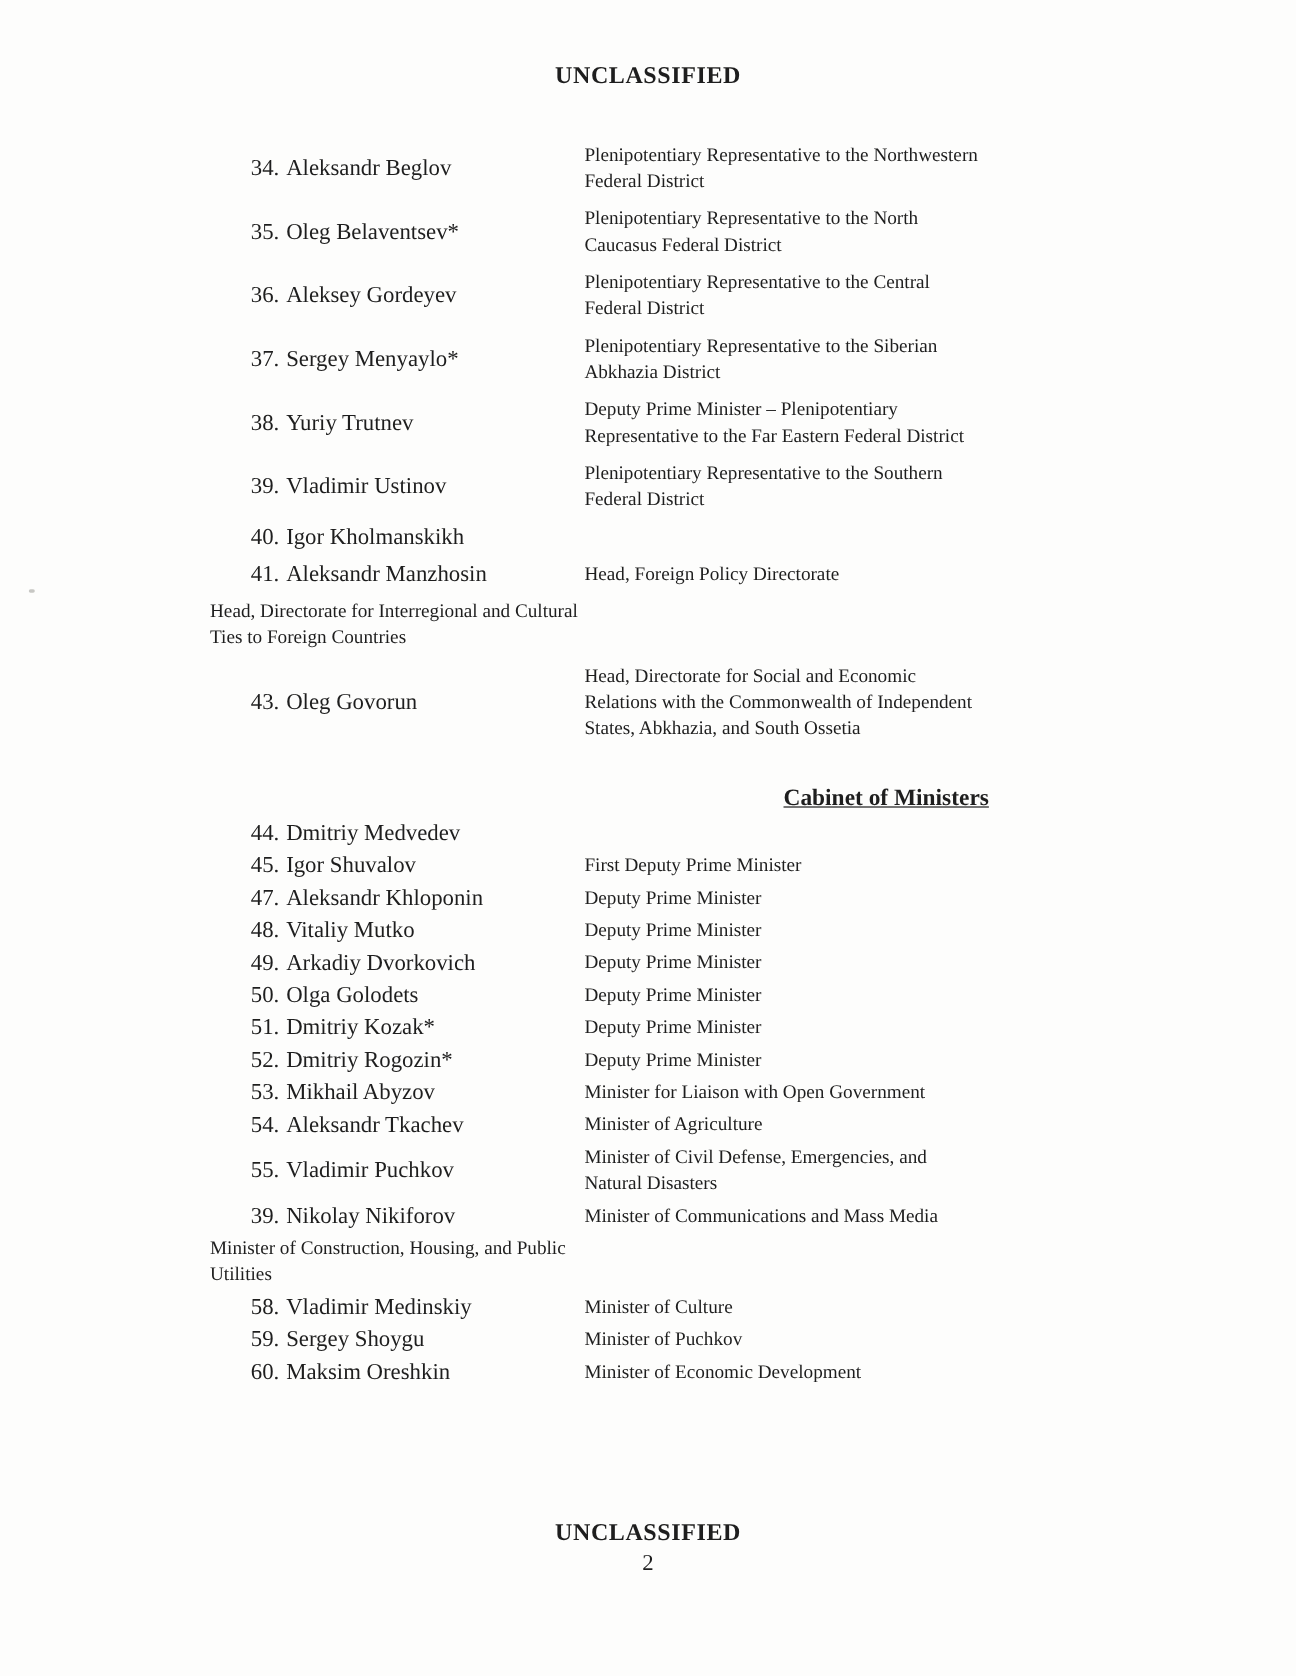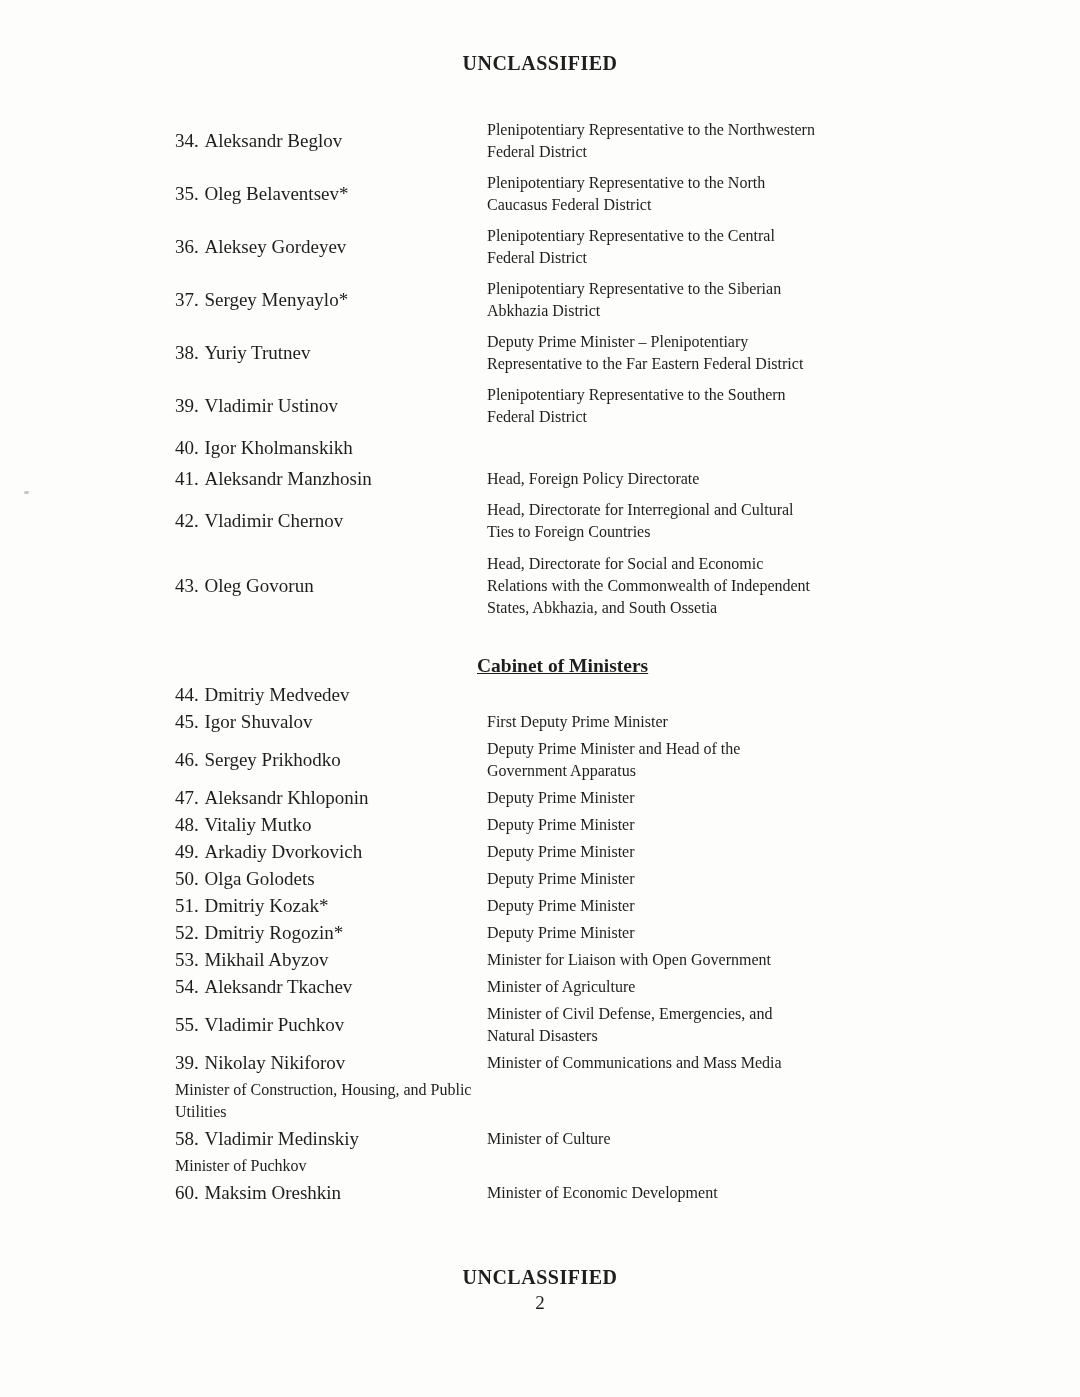--- a/index.html
+++ b/index.html
@@ -18,26 +18,27 @@
     font-size: 20px;
     letter-spacing: 0.5px;
   }
   .content { padding: 44px 80px 0 175px; }
   .section-heading {
     font-weight: bold;
     text-decoration: underline;
     font-size: 19.5px;
     line-height: 22px;
     margin: 36px 0 7px 302px;
+    text-align: center;
   }
   .row { display: flex; align-items: center; margin-bottom: 9px; }
   .s1 .row { margin-bottom: 5px; }
   .s0 .row:last-child { margin-top: 10px; }
   .cell-name { flex: 0 0 312px; width: 312px; font-size: 19px; line-height: 22px; }
-  .num { margin-right: 0.3em; }
+  .num { margin-right: 0.3em; margin-left: 34px; }
   .cell-title {
     white-space: pre-line;
     font-size: 16px;
     line-height: 22px;
     width: 473px;
   }
   .footer { position: absolute; left: 0; top: 1266px; width: 1080px; text-align: center; }
   .footer-class { font-weight: bold; font-size: 20px; letter-spacing: 0.5px; }
   .page-number { font-size: 19px; margin-top: 3px; }
   .artifact {
@@ -110,23 +111,20 @@
   </div>
 
   <div class="row">
     <div class="cell-name">
       <span class="num">41.</span><span class="name">Aleksandr Manzhosin</span>
     </div>
     <div class="cell-title">Head, Foreign Policy Directorate</div>
   </div>
 
   <div class="row">
-    <div class="cell-name">
-      <span class="num">42.</span><span class="name">Vladimir Chernov</span>
-    </div>
     <div class="cell-title">Head, Directorate for Interregional and Cultural
 Ties to Foreign Countries</div>
   </div>
 
   <div class="row">
     <div class="cell-name">
       <span class="num">43.</span><span class="name">Oleg Govorun</span>
     </div>
     <div class="cell-title">Head, Directorate for Social and Economic
 Relations with the Commonwealth of Independent
@@ -142,27 +140,20 @@
     </div>
   </div>
 
   <div class="row">
     <div class="cell-name">
       <span class="num">45.</span><span class="name">Igor Shuvalov</span>
     </div>
     <div class="cell-title">First Deputy Prime Minister</div>
   </div>
 
-  <div class="row">
-    <div class="cell-name">
-      <span class="num">46.</span><span class="name">Sergey Prikhodko</span>
-    </div>
-    <div class="cell-title">Deputy Prime Minister and Head of the
-Government Apparatus</div>
-  </div>
 
   <div class="row">
     <div class="cell-name">
       <span class="num">47.</span><span class="name">Aleksandr Khloponin</span>
     </div>
     <div class="cell-title">Deputy Prime Minister</div>
   </div>
 
   <div class="row">
     <div class="cell-name">
@@ -234,20 +225,23 @@
   </div>
 
   <div class="row">
     <div class="cell-name">
       <span class="num">58.</span><span class="name">Vladimir Medinskiy</span>
     </div>
     <div class="cell-title">Minister of Culture</div>
   </div>
 
   <div class="row">
+    <div class="cell-name">
+      <span class="num">59.</span><span class="name">Sergey Shoygu</span>
+    </div>
     <div class="cell-title">Minister of Puchkov</div>
   </div>
 
   <div class="row">
     <div class="cell-name">
       <span class="num">60.</span><span class="name">Maksim Oreshkin</span>
     </div>
     <div class="cell-title">Minister of Economic Development</div>
   </div>
 </div>

